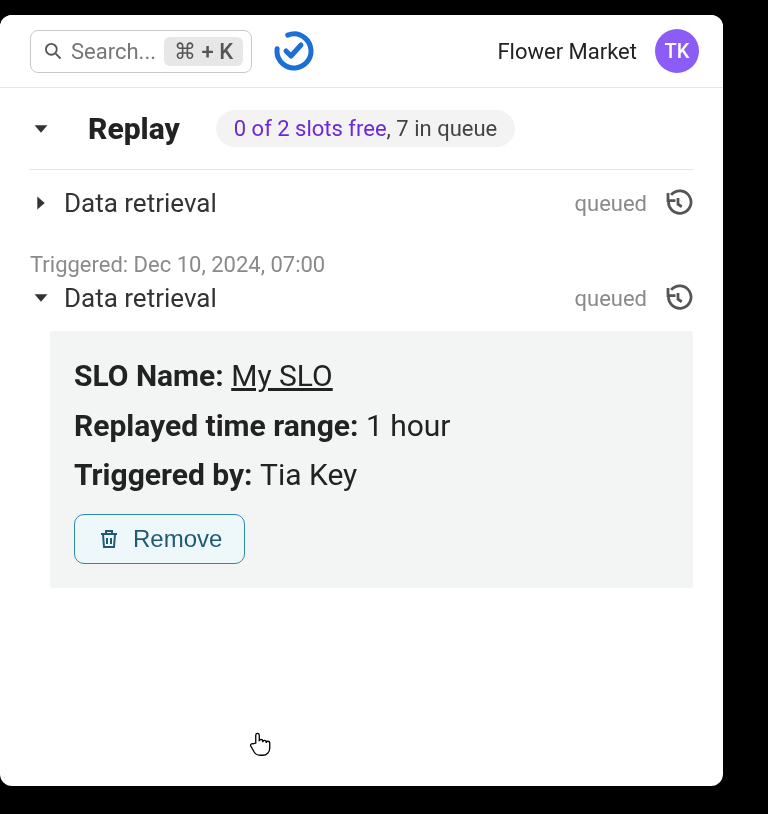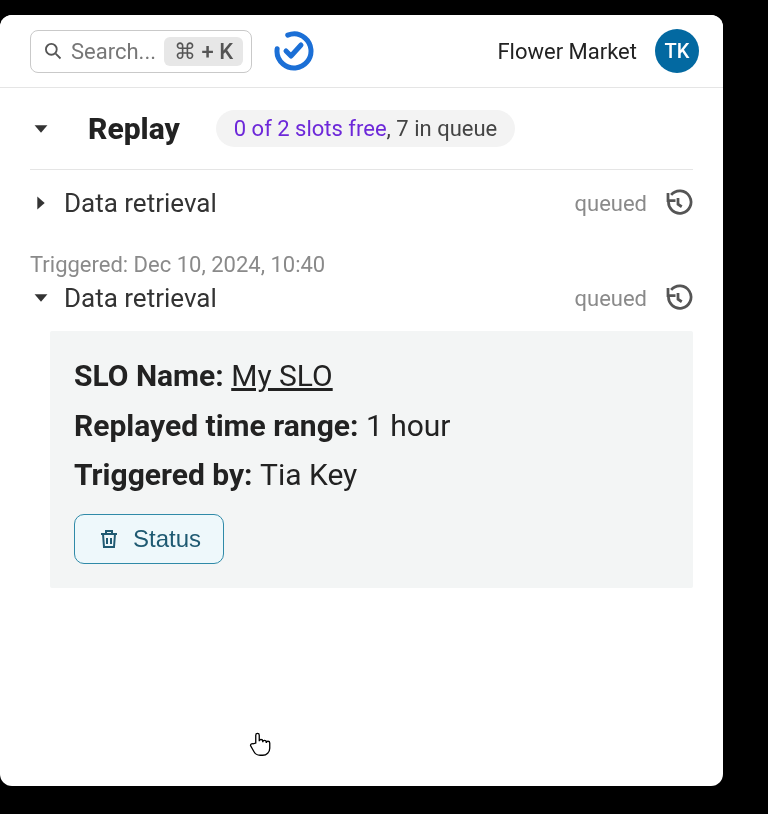--- a/index.html
+++ b/index.html
@@ -39,21 +39,21 @@
   .kbd {
     display: inline-flex; align-items: center; gap: 6px;
     background: #e7e7e7; border-radius: 6px;
     padding: 2px 10px; font-size: 22px; color:#555; font-weight:500;
   }
   .logo { width: 44px; height: 44px; }
   .org { margin-left: auto; display:flex; align-items:center; gap:18px; }
   .org-name { font-size: 22px; color:#222; }
   .avatar {
     width: 44px; height: 44px; border-radius: 50%;
-    background: #0369a1; color:#fff;
+    background: #8b5cf6; color:#fff;
     display:flex; align-items:center; justify-content:center;
     font-size: 20px; font-weight:500;
   }
   
   .titlebar {
     background: #f5f5f5;
     padding: 28px 30px 30px;
     border-bottom: 1px solid #eee;
   }
   .titlebar h1 { font-size: 34px; font-weight: 800; color:#222; }
@@ -155,21 +155,21 @@
             <path d="M4 4 v6 h6"></path>
                 <path d="M4.5 10 A9 9 0 1 0 6.5 5.5"></path>
                 <path d="M12 8 v5 l3 2"></path>
           </svg>
         </div>
       </div>
     </div>
 
     <div class="job" style="padding-top:26px;">
       <div class="trig">
-        <span>Triggered: </span><span>Dec 10, 2024, 10:40</span>
+        <span>Triggered: </span><span>Dec 10, 2024, 07:00</span>
       </div>
       <div class="job-row">
         <div class="job-left">
           <svg class="chev" viewBox="0 0 24 24" fill="currentColor">
                 <path d="M5 8 l7 8 l7 -8 z"></path>
               </svg>
           <span class="job-name">Data retrieval</span>
         </div>
         <div class="job-right">
           <span class="status">queued</span>
@@ -191,21 +191,21 @@
         <div class="drow">
           <b>Triggered by: </b><span>Tia Key</span>
         </div>
         <button class="remove-btn">
           <svg class="icon" viewBox="0 0 24 24" fill="none" stroke="currentColor" stroke-width="2">
             <path d="M4 7 h16"></path>
                 <path d="M9 7 V4 h6 v3"></path>
                 <path d="M6 7 l1 13 h10 l1 -13"></path>
                 <path d="M10 11 v6 M14 11 v6"></path>
           </svg>
-          <span>Status</span>
+          <span>Remove</span>
         </button>
       </div>
     </div>
 
   </div>
 
   <svg class="cursor" viewBox="0 0 32 32">
     <path d="M10 16 V7 a2 2 0 0 1 4 0 V14 a2 2 0 0 1 4 0 v1 a2 2 0 0 1 4 0 v1 a2 2 0 0 1 4 0 v6 a8 8 0 0 1 -8 8 h-3 a8 8 0 0 1 -7 -4 l-4 -7 a2 2 0 0 1 3 -2 z" fill="#fff" stroke="#000" stroke-width="1.5"></path>
   </svg>
 

